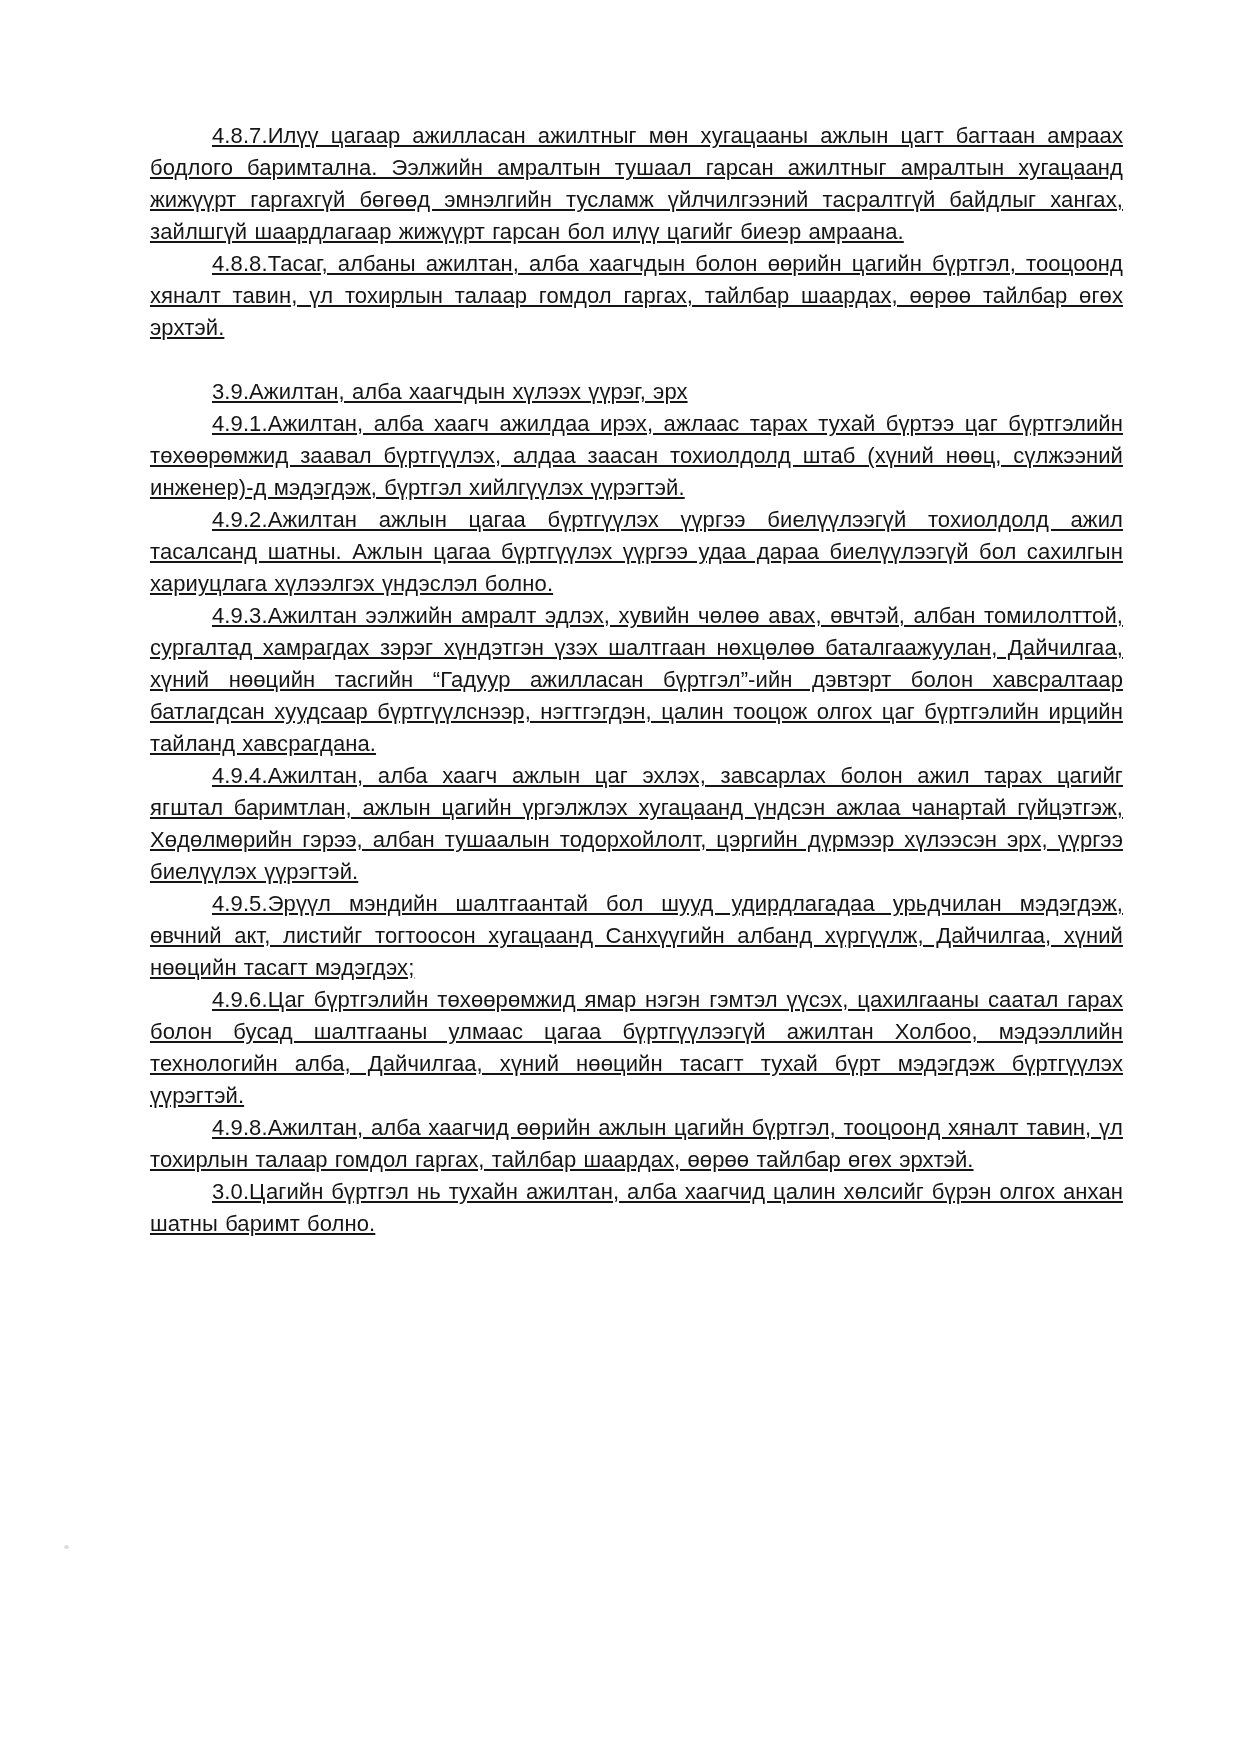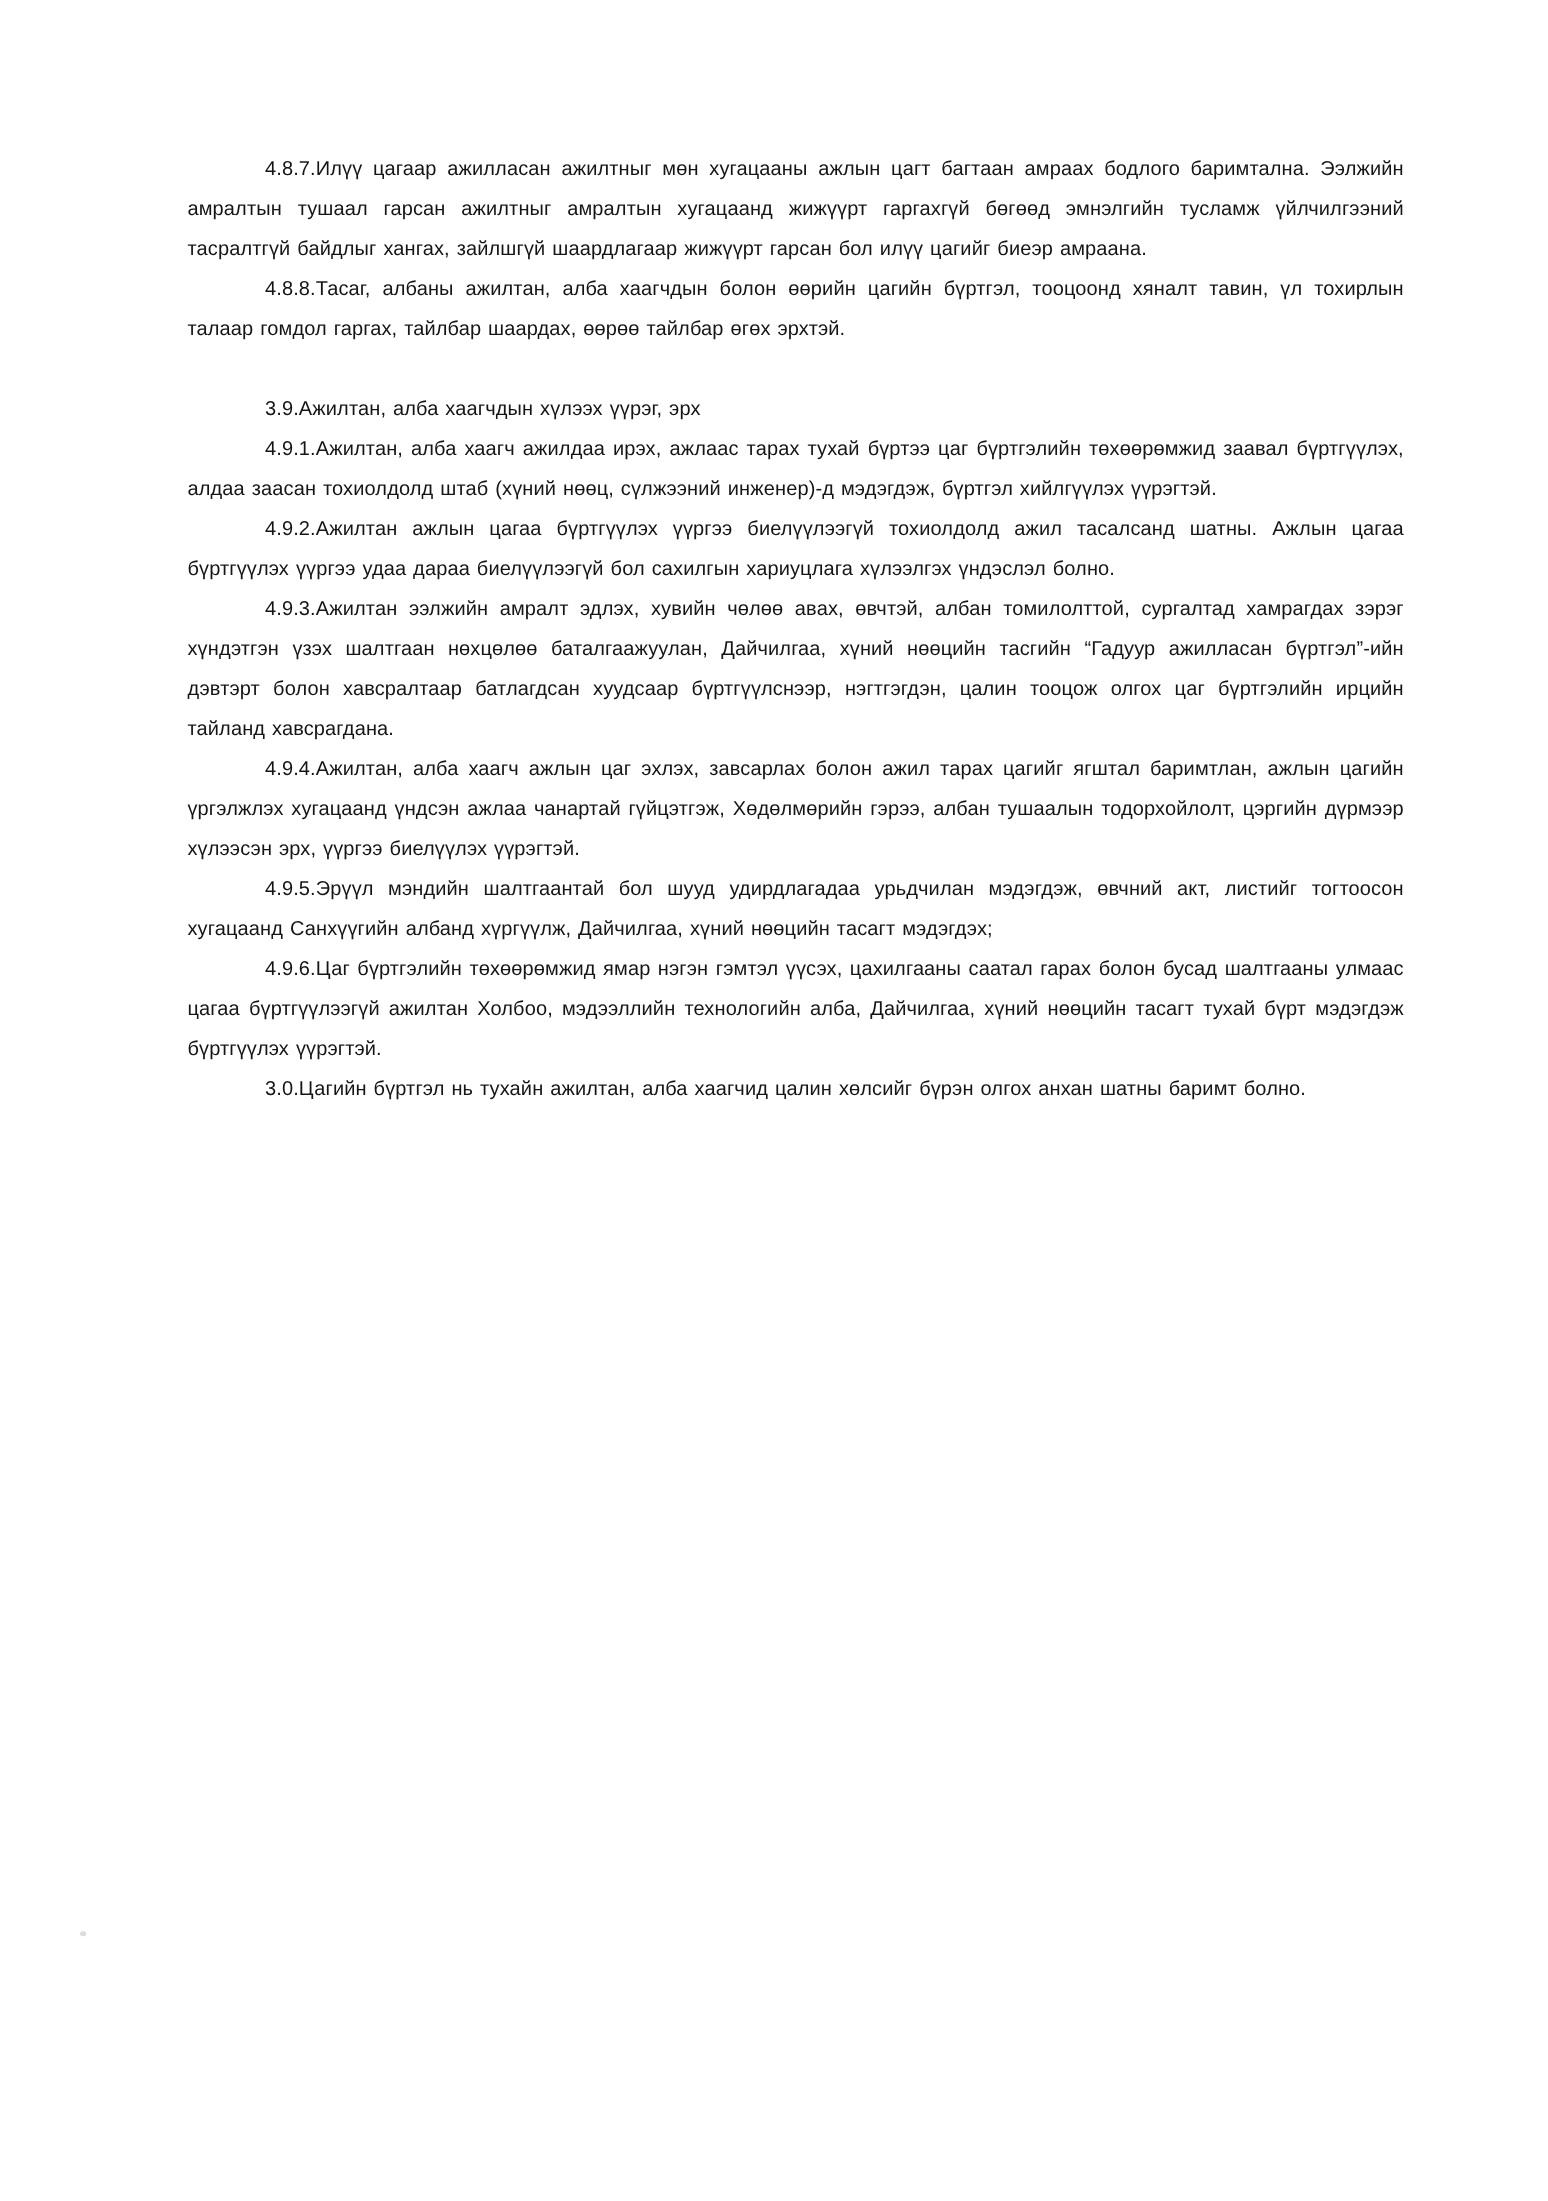--- a/index.html
+++ b/index.html
@@ -14,25 +14,26 @@
     background: #ffffff;
     overflow: hidden;
     font-family: "Liberation Sans", "DejaVu Sans", sans-serif;
     color: #151515;
   }
   .doc {
     position: absolute;
     left: 150px;
     top: 120px;
     width: 973px;
-    font-size: 16px;
+    font-size: 22px;
     line-height: 32px;
     text-align: justify;
     letter-spacing: 0.1px;
     word-spacing: 1px;
+    text-decoration: underline;
   }
   p.para {
     margin: 0;
     text-indent: 62px;
   }
   p.subhead {
     margin: 32px 0 0 0;
     text-indent: 62px;
     text-align: left;
   }
@@ -61,15 +62,16 @@
   <div class="doc">
     <p class="para">4.8.7.Илүү цагаар ажилласан ажилтныг мөн хугацааны ажлын цагт багтаан амраах бодлого баримтална. Ээлжийн амралтын тушаал гарсан ажилтныг амралтын хугацаанд жижүүрт гаргахгүй бөгөөд эмнэлгийн тусламж үйлчилгээний тасралтгүй байдлыг хангах, зайлшгүй шаардлагаар жижүүрт гарсан бол илүү цагийг биеэр амраана.</p>
     <p class="para">4.8.8.Тасаг, албаны ажилтан, алба хаагчдын болон өөрийн цагийн бүртгэл, тооцоонд хяналт тавин, үл тохирлын талаар гомдол гаргах, тайлбар шаардах, өөрөө тайлбар өгөх эрхтэй.</p>
     <p class="subhead">3.9.Ажилтан, алба хаагчдын хүлээх үүрэг, эрх</p>
     <p class="para">4.9.1.Ажилтан, алба хаагч ажилдаа ирэх, ажлаас тарах тухай бүртээ цаг бүртгэлийн төхөөрөмжид заавал бүртгүүлэх, алдаа заасан тохиолдолд штаб (хүний нөөц, сүлжээний инженер)-д мэдэгдэж, бүртгэл хийлгүүлэх үүрэгтэй.</p>
     <p class="para">4.9.2.Ажилтан ажлын цагаа бүртгүүлэх үүргээ биелүүлээгүй тохиолдолд ажил тасалсанд шатны. Ажлын цагаа бүртгүүлэх үүргээ удаа дараа биелүүлээгүй бол сахилгын хариуцлага хүлээлгэх үндэслэл болно.</p>
     <p class="para">4.9.3.Ажилтан ээлжийн амралт эдлэх, хувийн чөлөө авах, өвчтэй, албан томилолттой, сургалтад хамрагдах зэрэг хүндэтгэн үзэх шалтгаан нөхцөлөө баталгаажуулан, Дайчилгаа, хүний нөөцийн тасгийн “Гадуур ажилласан бүртгэл”-ийн дэвтэрт болон хавсралтаар батлагдсан хуудсаар бүртгүүлснээр, нэгтгэгдэн, цалин тооцож олгох цаг бүртгэлийн ирцийн тайланд хавсрагдана.</p>
     <p class="para">4.9.4.Ажилтан, алба хаагч ажлын цаг эхлэх, завсарлах болон ажил тарах цагийг ягштал баримтлан, ажлын цагийн үргэлжлэх хугацаанд үндсэн ажлаа чанартай гүйцэтгэж, Хөдөлмөрийн гэрээ, албан тушаалын тодорхойлолт, цэргийн дүрмээр хүлээсэн эрх, үүргээ биелүүлэх үүрэгтэй.</p>
     <p class="para">4.9.5.Эрүүл мэндийн шалтгаантай бол шууд удирдлагадаа урьдчилан мэдэгдэж, өвчний акт, листийг тогтоосон хугацаанд Санхүүгийн албанд хүргүүлж, Дайчилгаа, хүний нөөцийн тасагт мэдэгдэх;</p>
     <p class="para">4.9.6.Цаг бүртгэлийн төхөөрөмжид ямар нэгэн гэмтэл үүсэх, цахилгааны саатал гарах болон бусад шалтгааны улмаас цагаа бүртгүүлээгүй ажилтан Холбоо, мэдээллийн технологийн алба, Дайчилгаа, хүний нөөцийн тасагт тухай бүрт мэдэгдэж бүртгүүлэх үүрэгтэй.</p>
+    <p class="para">4.9.8.Ажилтан, алба хаагчид өөрийн ажлын цагийн бүртгэл, тооцоонд хяналт тавин, үл тохирлын талаар гомдол гаргах, тайлбар шаардах, өөрөө тайлбар өгөх эрхтэй.</p>
     <p class="para">3.0.Цагийн бүртгэл нь тухайн ажилтан, алба хаагчид цалин хөлсийг бүрэн олгох анхан шатны баримт болно.</p>
   </div>
 </div>
 
 </body></html>

